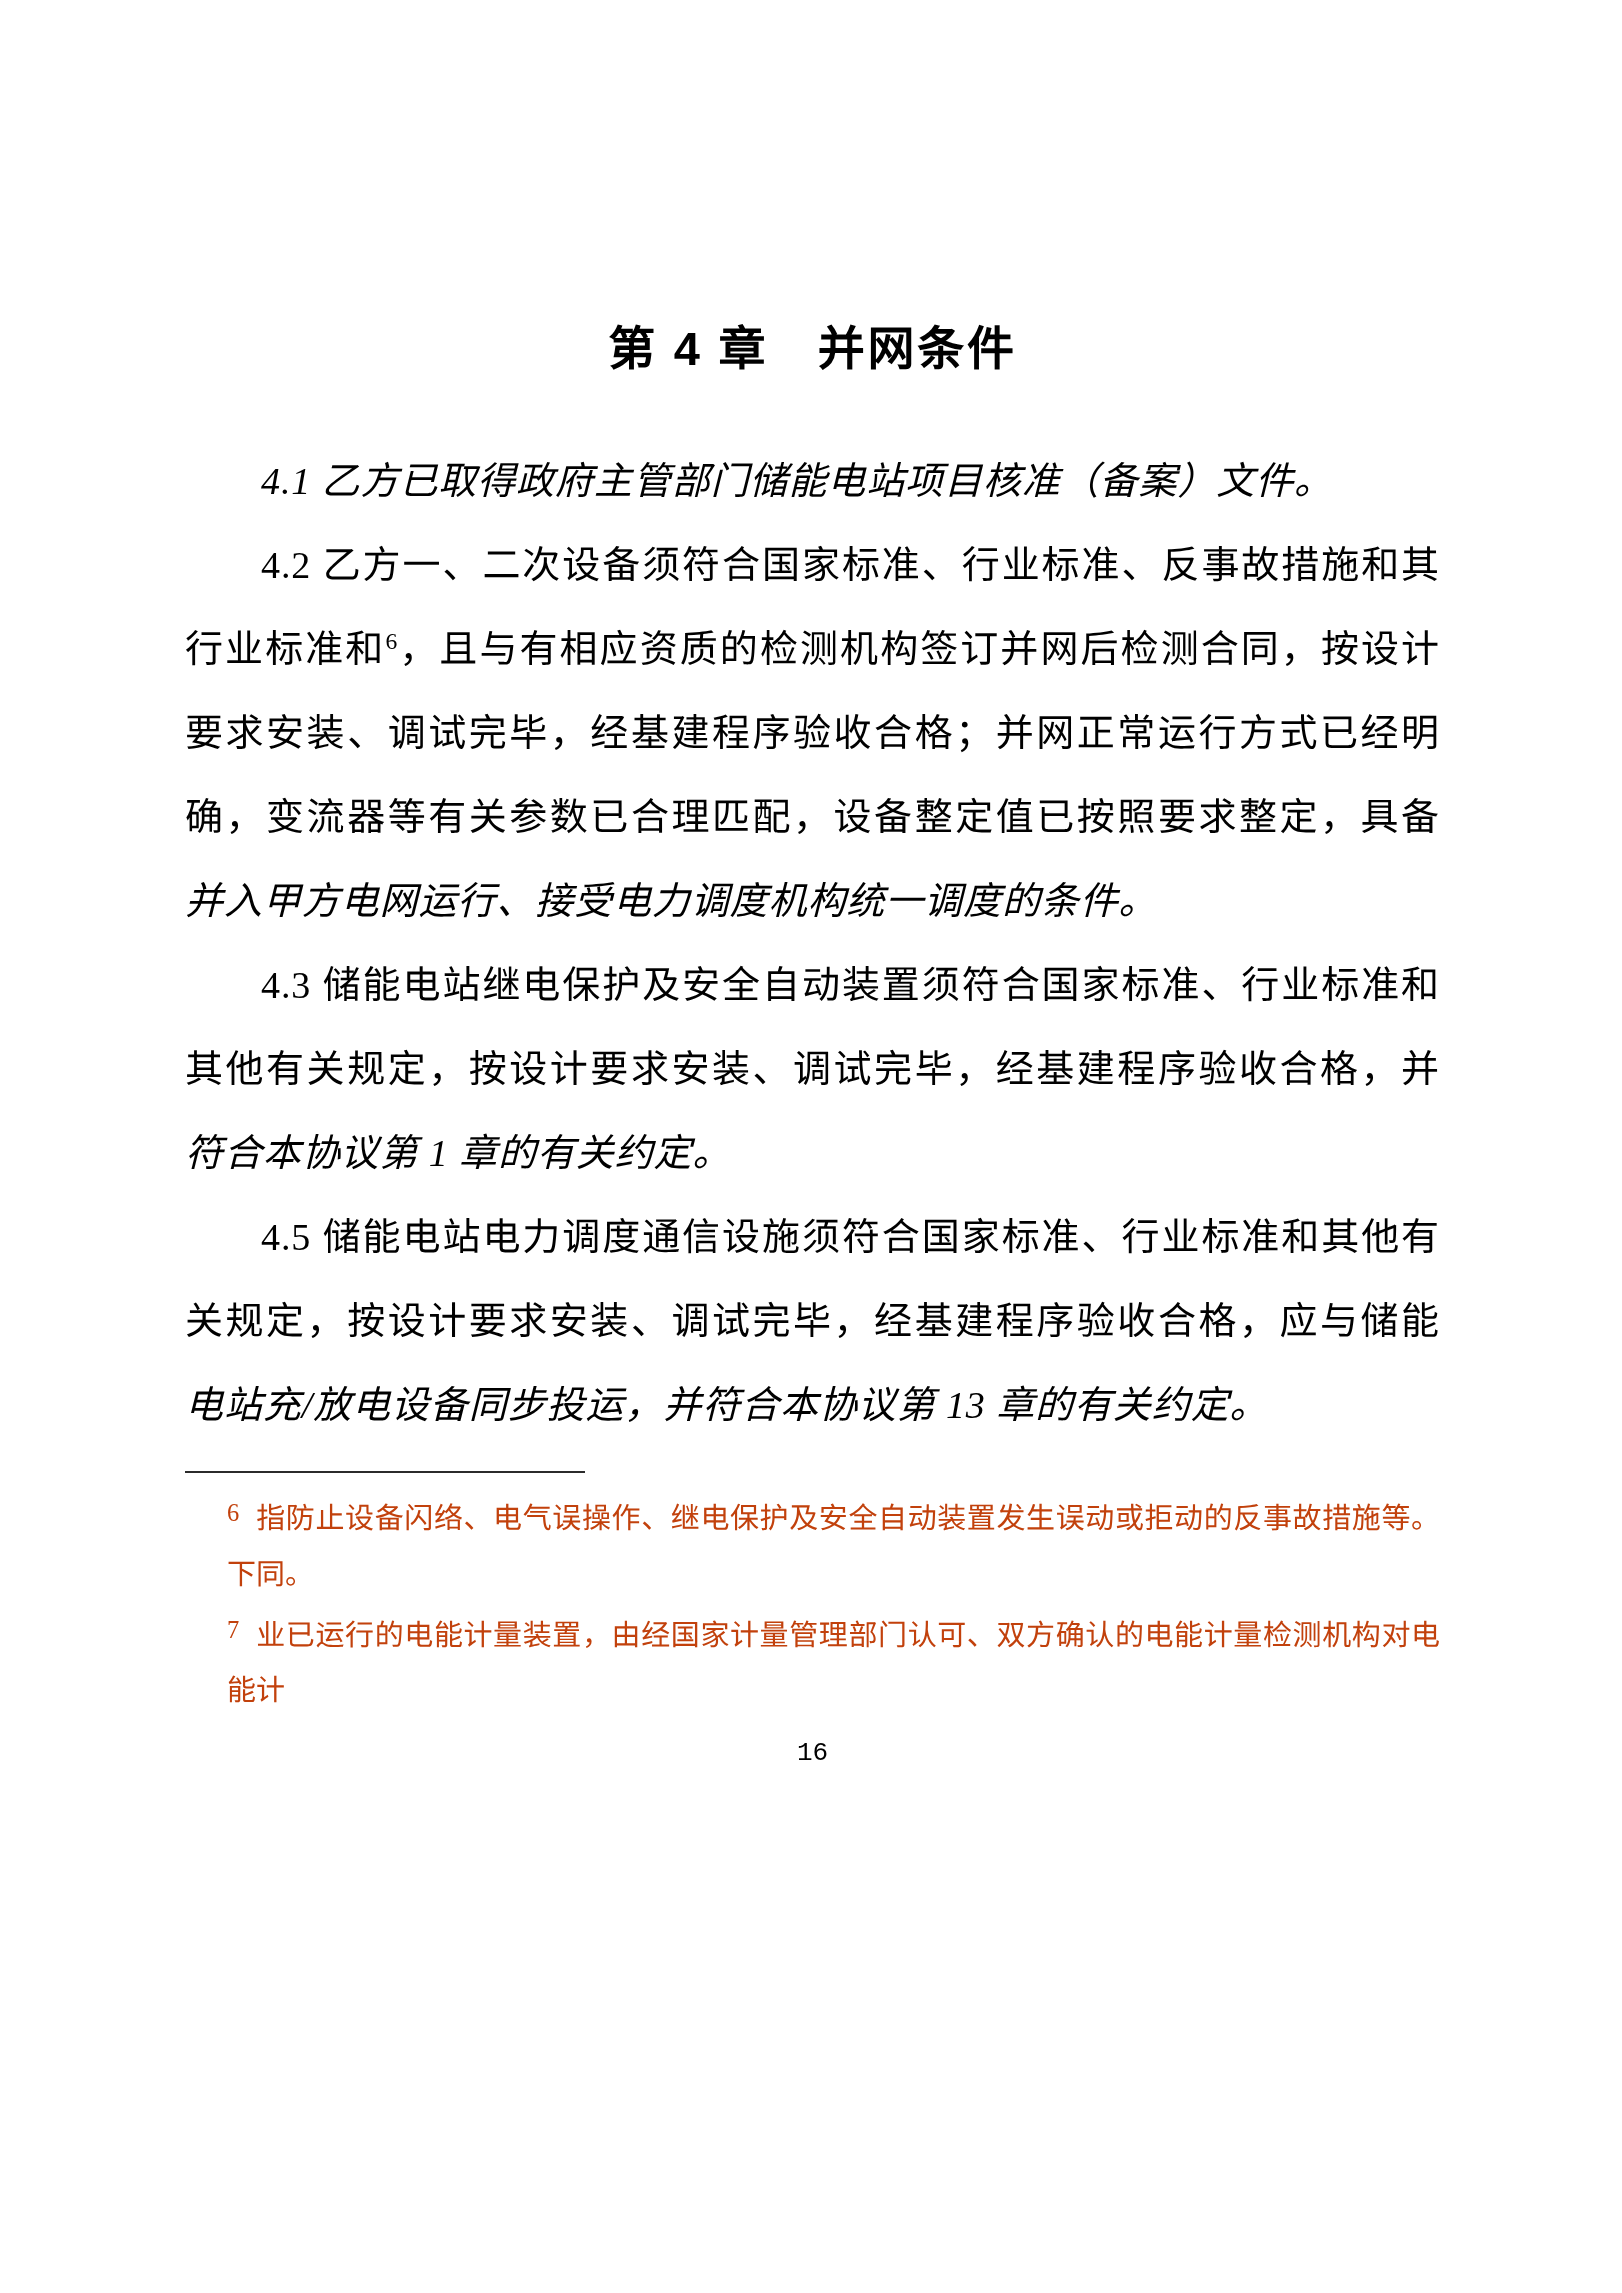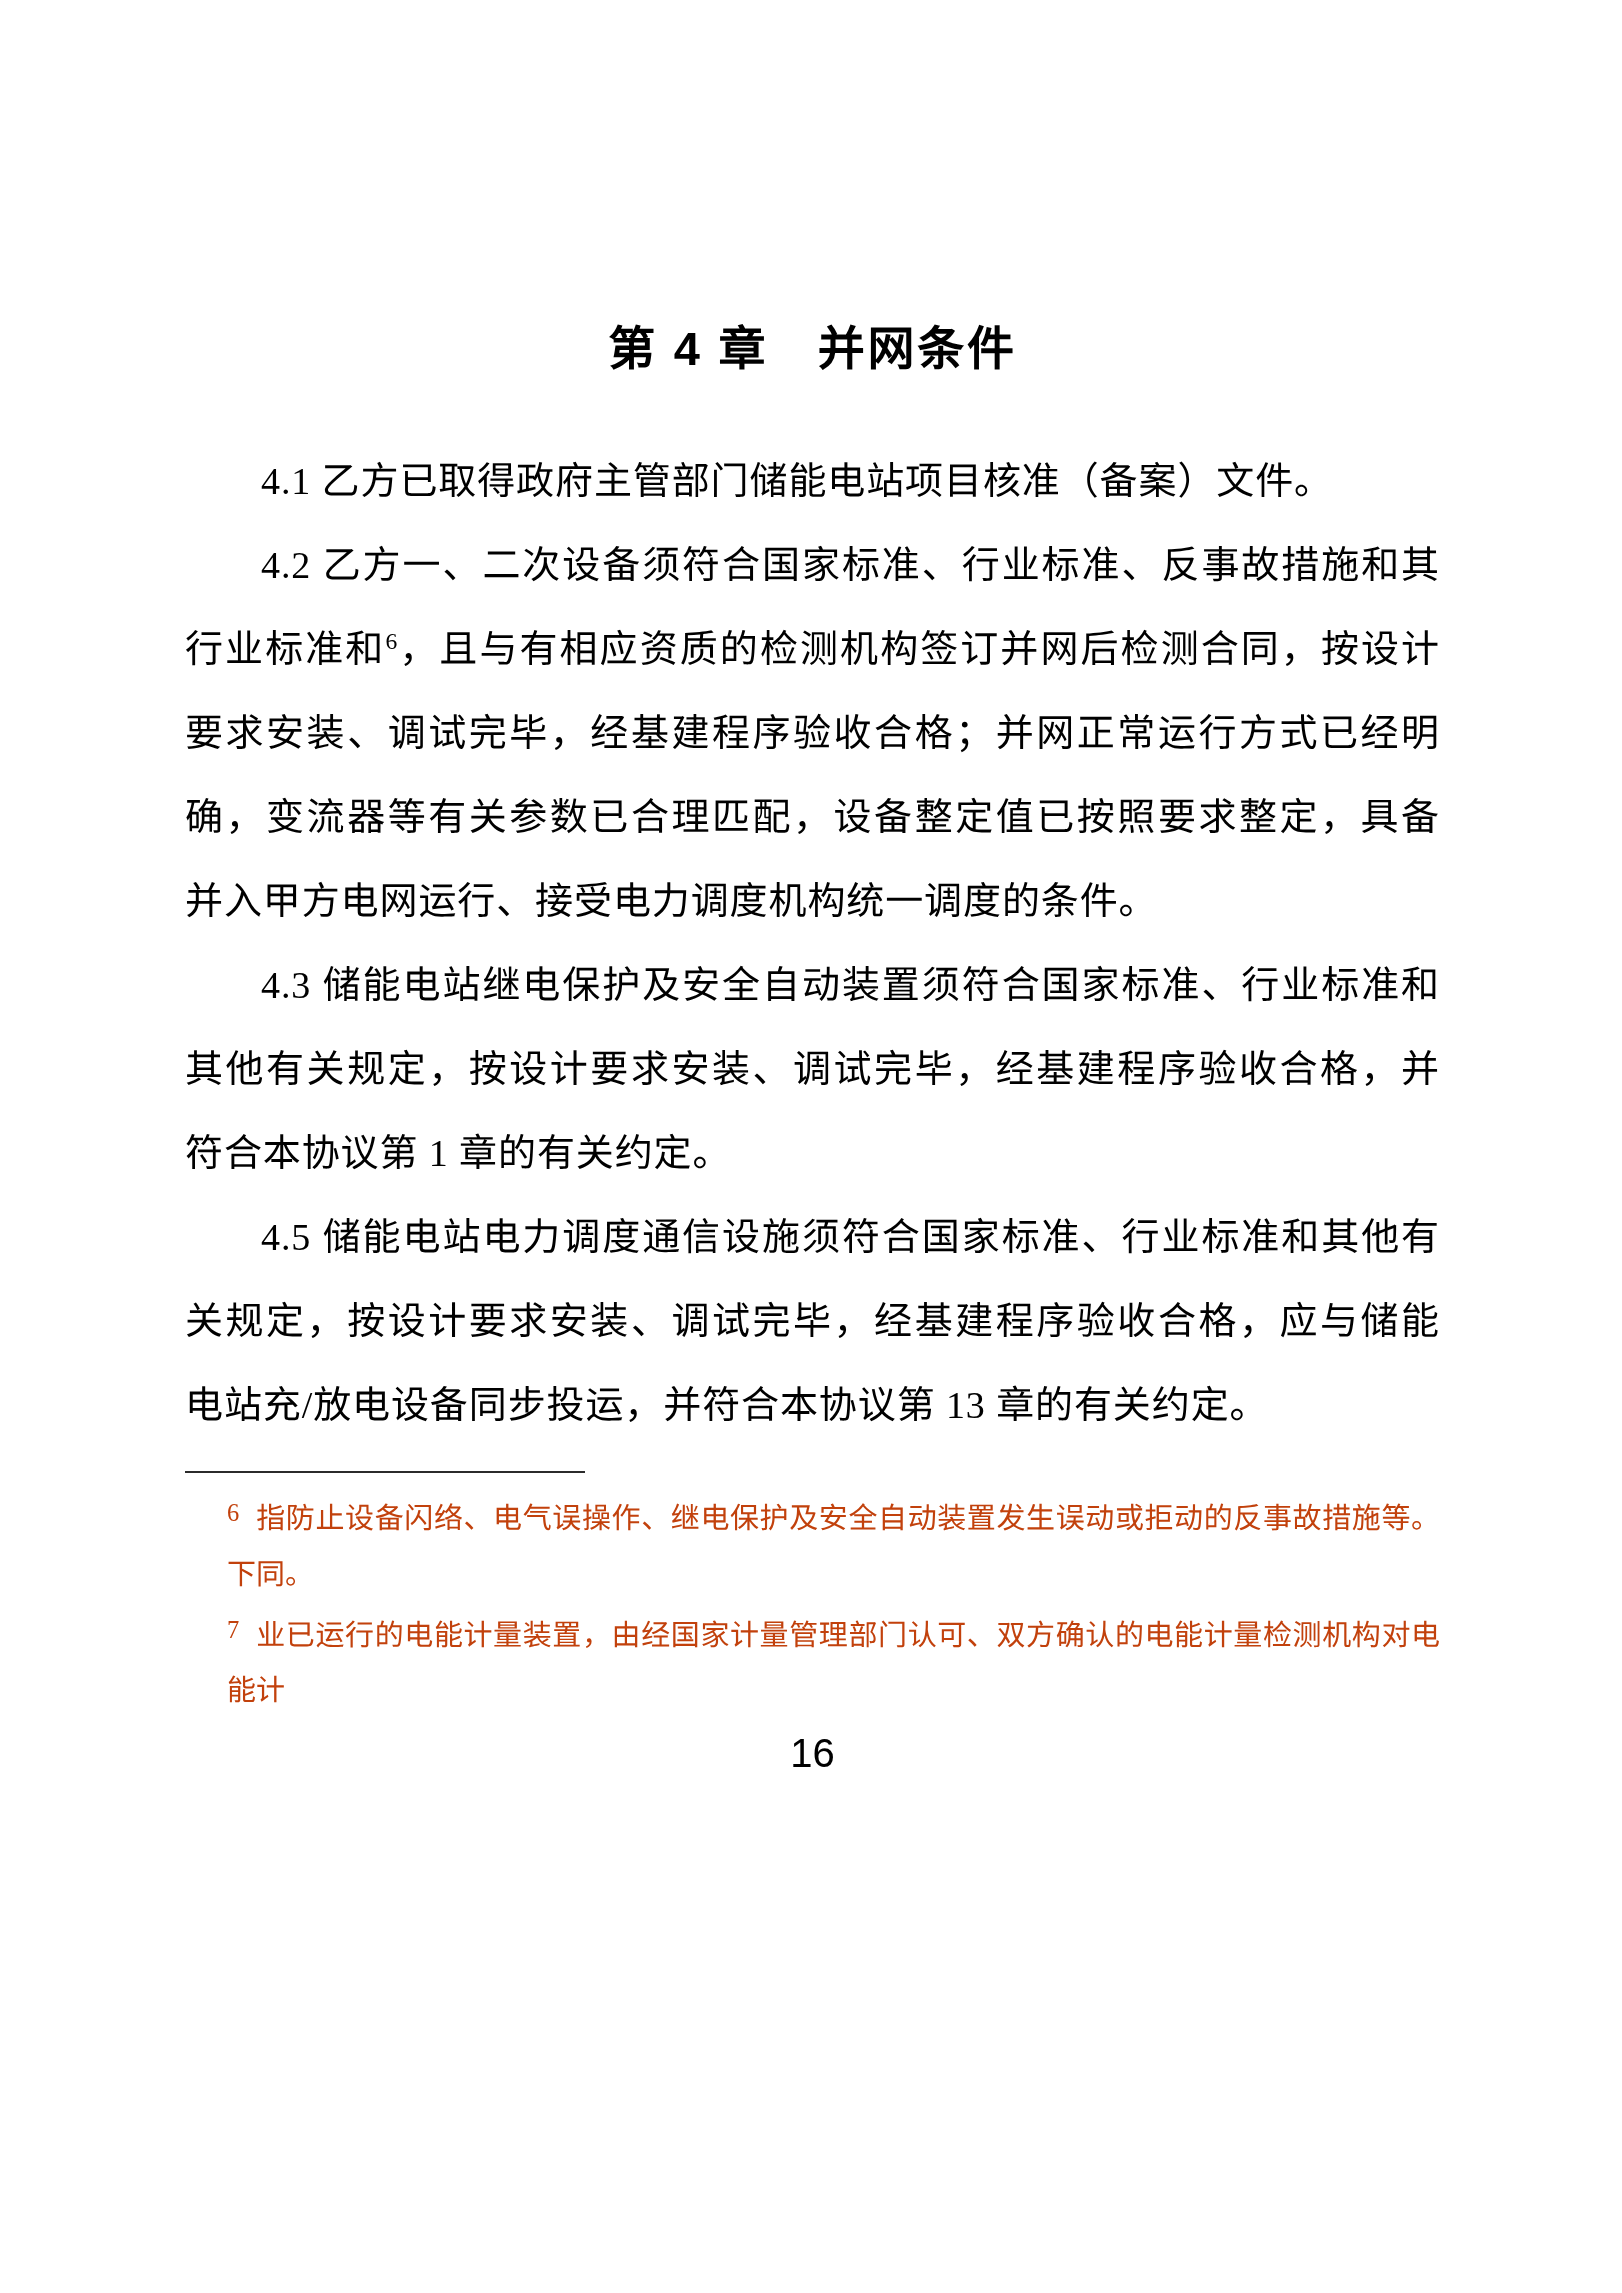--- a/index.html
+++ b/index.html
@@ -38,21 +38,21 @@
   .line {
     font-size: 38px;
     line-height: 84px;
     white-space: pre-wrap;
     text-align: justify;
     text-align-last: justify;
     letter-spacing: 0.9px;
     color: #000000;
   }
   .line.first { text-indent: 76px; }
-  .line.last  { text-align-last: left; }
+  .line.last  { text-align-last: left; font-style: italic; }
   .fnref {
     font-size: 23.6px;
     line-height: 0;
     vertical-align: 12.7px;
   }
   .fn-rule {
     width: 400px;
     height: 0;
     border-top: 2.7px solid #2b2b2b;
     margin: 23.6px 0 12.7px 0;
@@ -66,22 +66,22 @@
     color: #c2410c;
   }
   .fn-marker {
     font-size: 24.5px;
     vertical-align: 7.3px;
     margin-right: 16.4px;
   }
   .page-number {
     margin-top: 12.7px;
     text-align: center;
-    font-family: Liberation Sans, sans-serif;
-    font-size: 40px;
+    font-family: Liberation Mono, monospace;
+    font-size: 26px;
     line-height: 44px;
     color: #000000;
   }
 </style>
 </head>
 <body>
 
 <div class="page">
   <div class="content">
 

